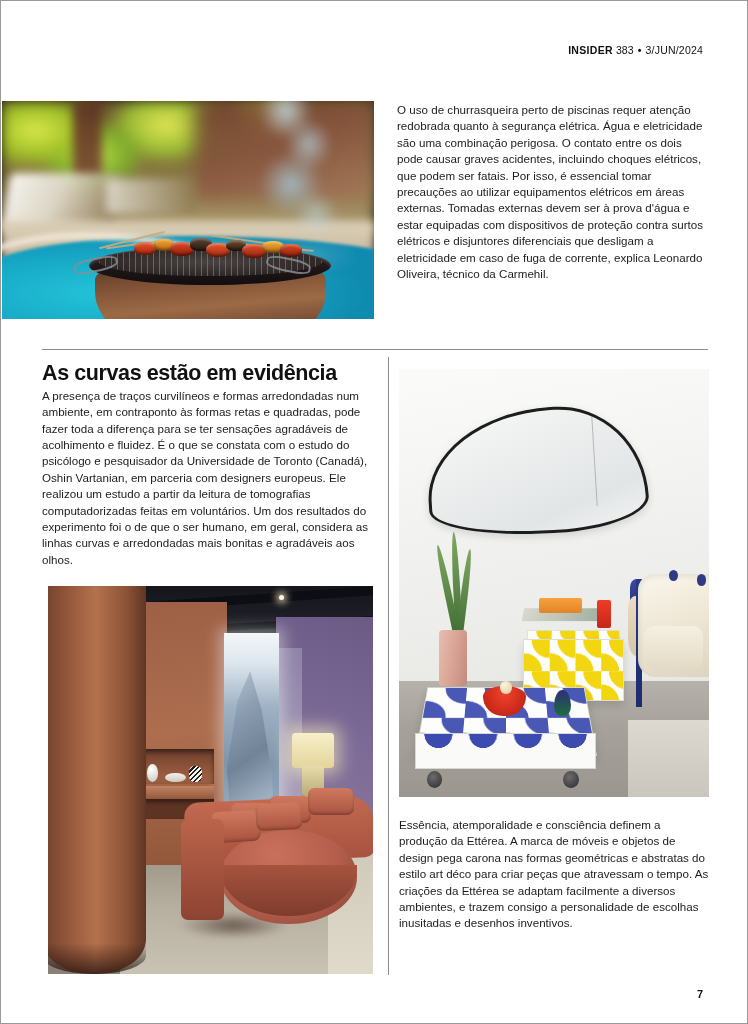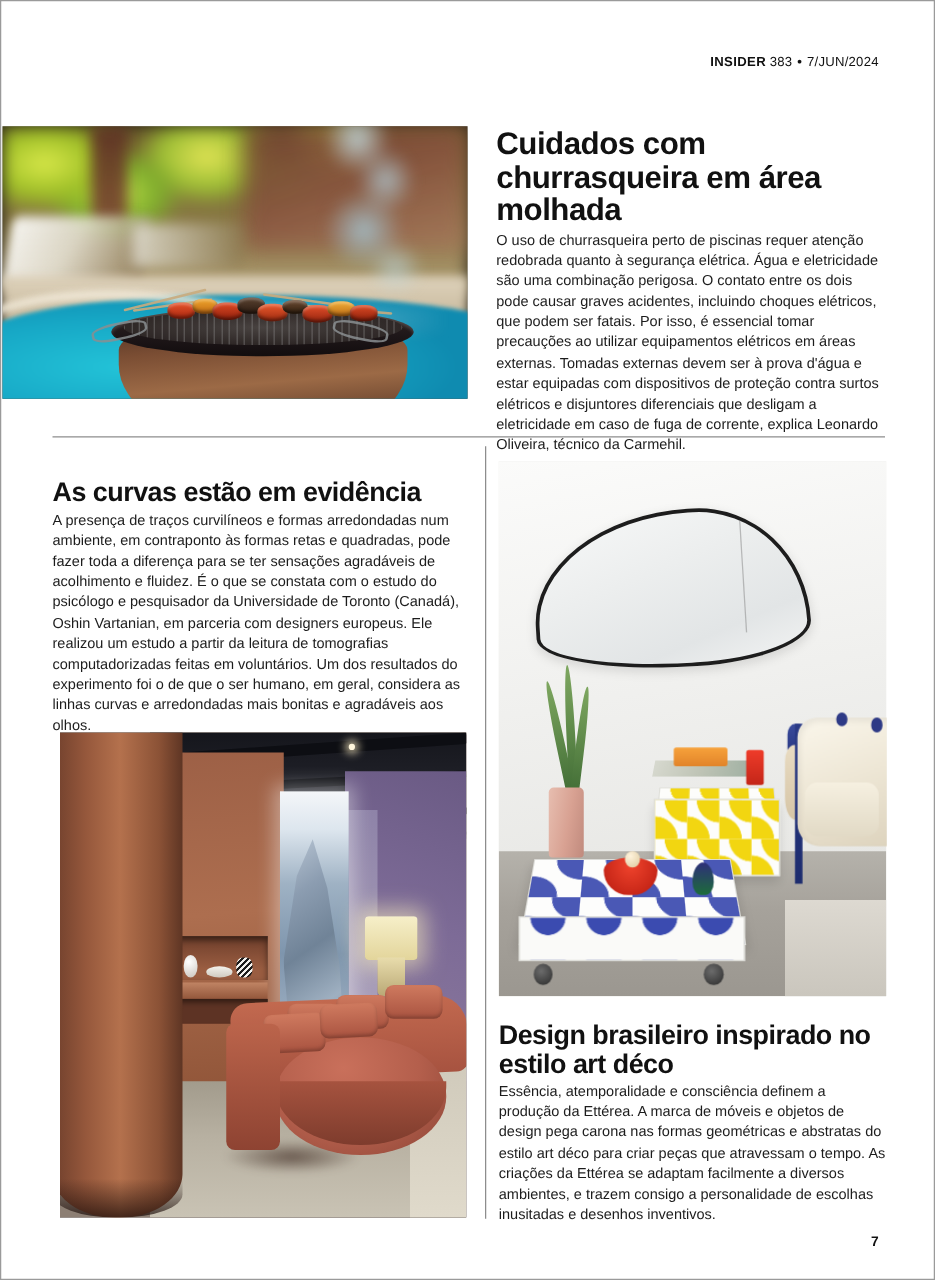--- a/index.html
+++ b/index.html
@@ -100,21 +100,21 @@
     top: 356px;
     width: 1px;
     height: 618px;
     background: #8d8d8d;
   }
 
   
   .art2-text {
     position: absolute;
     left: 41px;
-    top: 382px;
+    top: 361px;
     width: 330px;
   }
   .art2-photo {
     position: absolute;
     left: 47px;
     top: 585px;
     width: 325px;
     height: 388px;
     overflow: hidden;
     background: #3a2b26;
@@ -530,21 +530,21 @@
 </style>
 </head>
 <body>
 
 <div class="page">
 
   <div class="masthead">
     <span class="brand">INSIDER</span>
     <span class="issue">383</span>
     <span class="sep">•</span>
-    <span class="date">7/JUN/2024</span>
+    <span class="date">3/JUN/2024</span>
   </div>
 
   <div class="art1-photo">
     <div class="ph1">
       <div class="bg-foliage"></div>
       <div class="bg-wall"></div>
       <div class="bg-pillar"></div>
       <div class="lounger"></div>
       <div class="lounger2"></div>
       <div class="deck"></div>
@@ -569,21 +569,20 @@
         <div class="meat" style="left:46%; top:26%; width:12%; height:40%; background:linear-gradient(180deg,#ec5a2d,#9c2a10);"></div>
         <div class="meat" style="left:56%; top:16%; width:10%; height:34%; background:linear-gradient(180deg,#6b4a33,#32200f);"></div>
         <div class="meat" style="left:64%; top:28%; width:12%; height:40%; background:linear-gradient(180deg,#e5502a,#93230e);"></div>
         <div class="meat" style="left:74%; top:20%; width:11%; height:36%; background:linear-gradient(180deg,#f2b03a,#bd6c14);"></div>
         <div class="meat" style="left:83%; top:30%; width:11%; height:36%; background:linear-gradient(180deg,#dd4b25,#8c1f0b);"></div>
       </div>
     </div>
   </div>
 
   <div class="art1-text">
-    <h1 class="headline h-lead">Cuidados com churrasqueira em área molhada</h1>
     <p class="body-copy">O uso de churrasqueira perto de piscinas requer atenção redobrada quanto à segurança elétrica. Água e eletricidade são uma combinação perigosa. O contato entre os dois pode causar graves acidentes, incluindo choques elétricos, que podem ser fatais. Por isso, é essencial tomar precauções ao utilizar equipamentos elétricos em áreas externas. Tomadas externas devem ser à prova d'água e estar equipadas com dispositivos de proteção contra surtos elétricos e disjuntores diferenciais que desligam a eletricidade em caso de fuga de corrente, explica Leonardo Oliveira, técnico da Carmehil.</p>
   </div>
 
   <div class="rule-h"></div>
   <div class="rule-v"></div>
 
   <div class="art2-text">
     <h2 class="headline h-mid">As curvas estão em evidência</h2>
     <p class="body-copy">A presença de traços curvilíneos e formas arredondadas num ambiente, em contraponto às formas retas e quadradas, pode fazer toda a diferença para se ter sensações agradáveis de acolhimento e fluidez. É o que se constata com o estudo do psicólogo e pesquisador da Universidade de Toronto (Canadá), Oshin Vartanian, em parceria com designers europeus. Ele realizou um estudo a partir da leitura de tomografias computadorizadas feitas em voluntários. Um dos resultados do experimento foi o de que o ser humano, em geral, considera as linhas curvas e arredondadas mais bonitas e agradáveis aos olhos.</p>
   </div>
@@ -663,19 +662,18 @@
       <div class="table-blue-front"></div>
       <div class="caster" style="left:9%;"></div>
       <div class="caster" style="left:53%;"></div>
       <div class="bowl-red"></div>
       <div class="bowl-ball"></div>
       <div class="vase-blue"></div>
     </div>
   </div>
 
   <div class="art3-text">
-    <h2 class="headline h-mid">Design brasileiro inspirado no estilo art déco</h2>
     <p class="body-copy">Essência, atemporalidade e consciência definem a produção da Ettérea. A marca de móveis e objetos de design pega carona nas formas geométricas e abstratas do estilo art déco para criar peças que atravessam o tempo. As criações da Ettérea se adaptam facilmente a diversos ambientes, e trazem consigo a personalidade de escolhas inusitadas e desenhos inventivos.</p>
   </div>
 
   <div class="folio">7</div>
 
 </div>
 
 </body></html>

